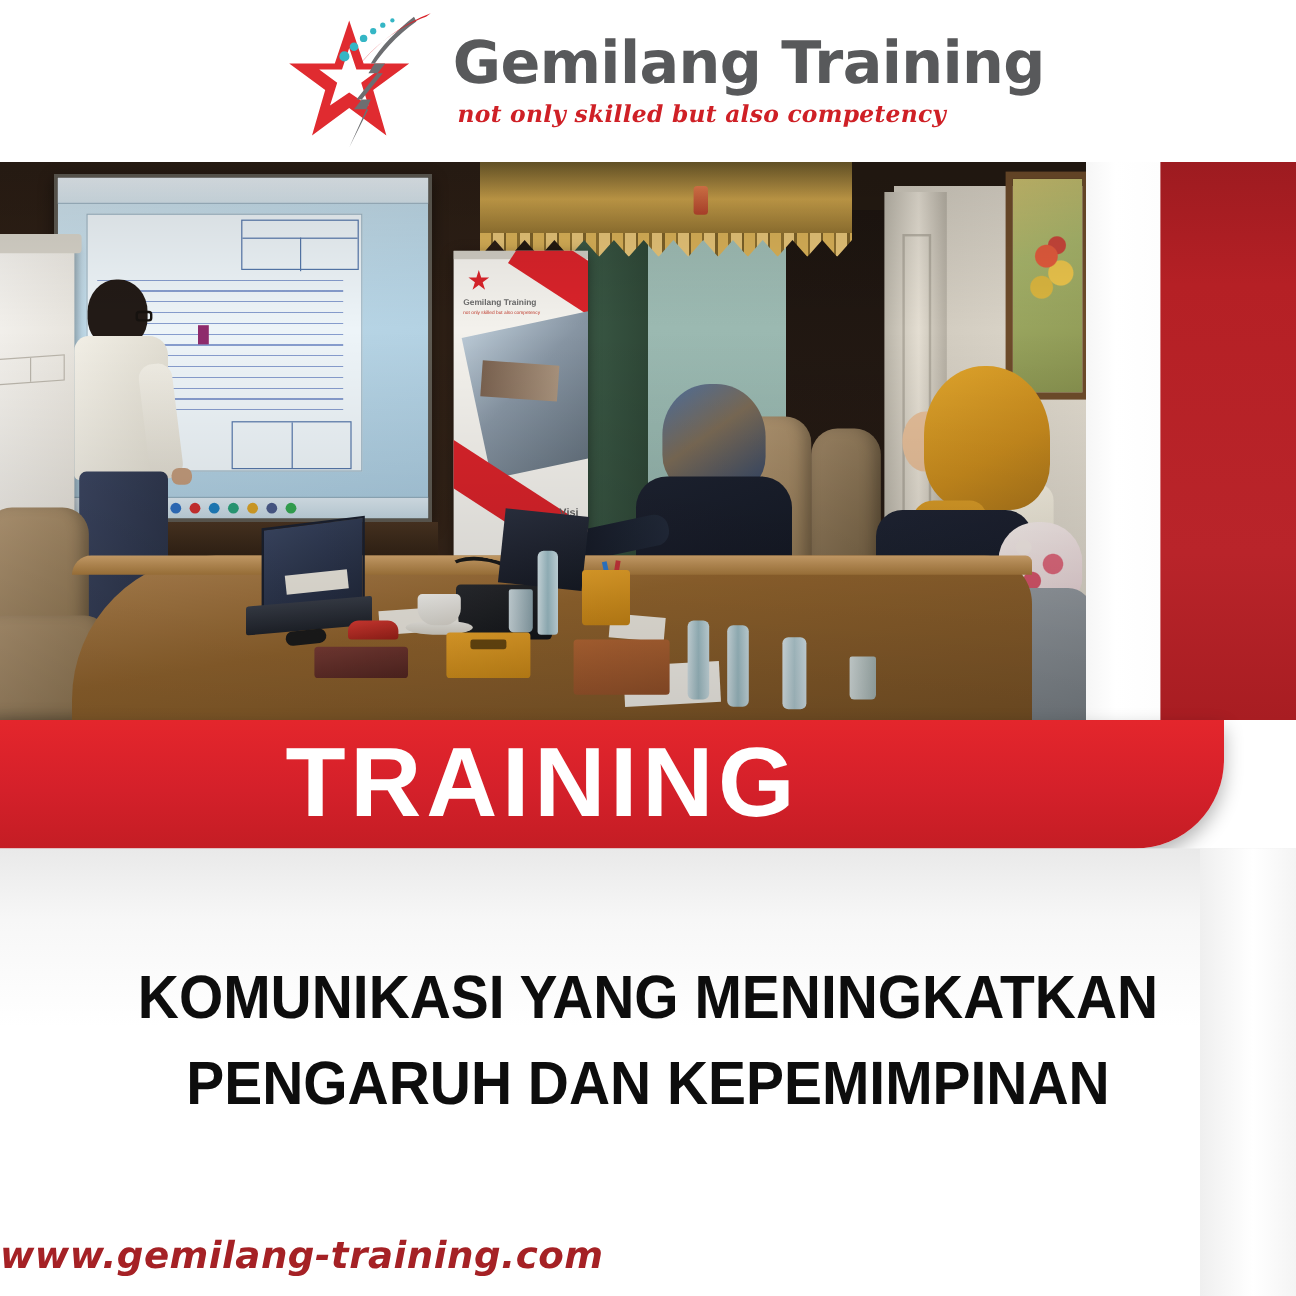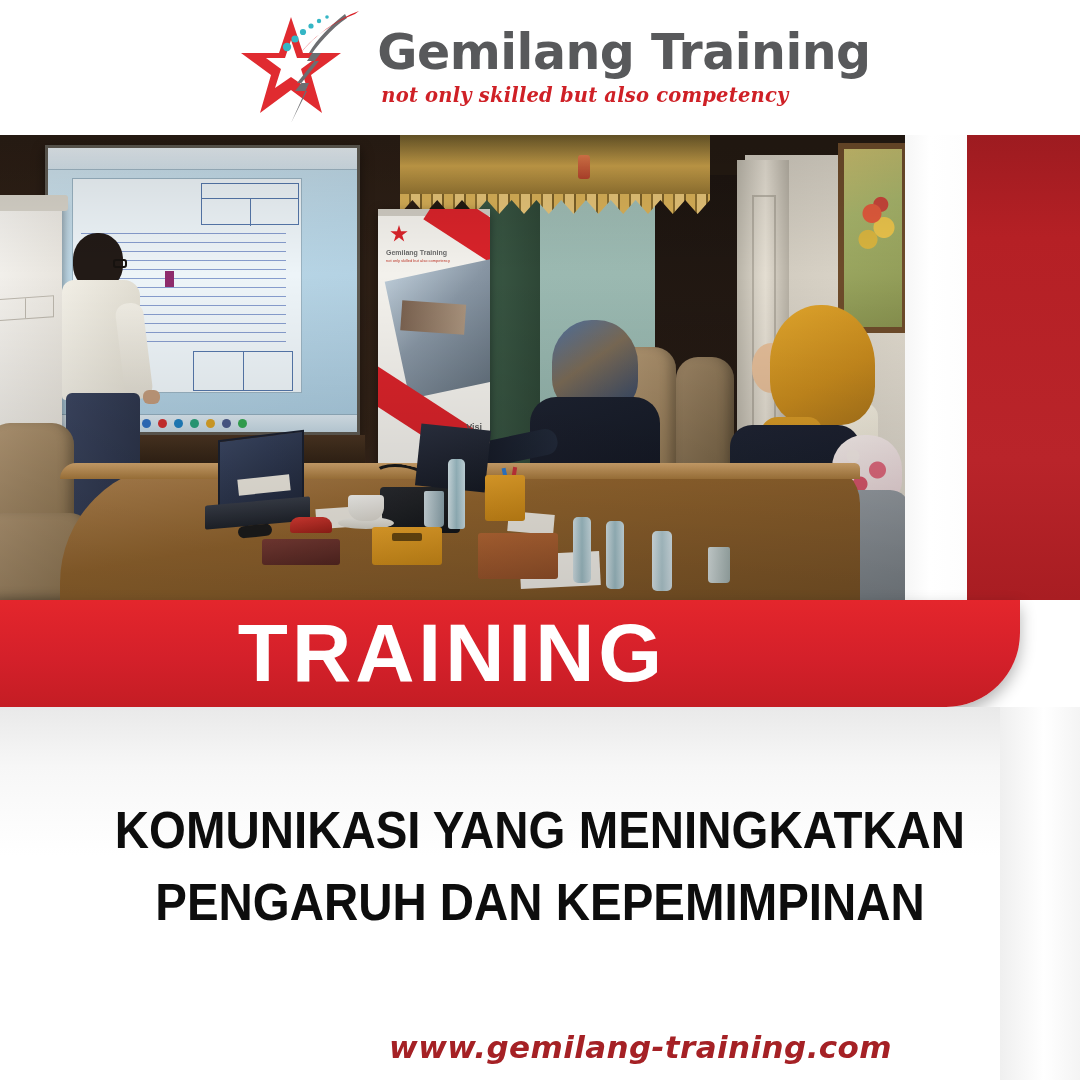--- a/index.html
+++ b/index.html
@@ -300,21 +300,21 @@
     font-weight:bold;
     font-size:51px;
     line-height:1.42;
     letter-spacing:0px;
     transform:scaleX(0.93);
   }
   .course-title .l2 { display:block; }
 
   .site-url {
     position:absolute; left:0; top:1029px; width:892px;
-    text-align:right;
+    text-align:left;
     color:#a52125;
     font-family:"DejaVu Sans", sans-serif;
     font-weight:bold;
     font-style:italic;
     font-size:31px;
     letter-spacing:0.4px;
   }
 </style>
 </head>
 <body>

